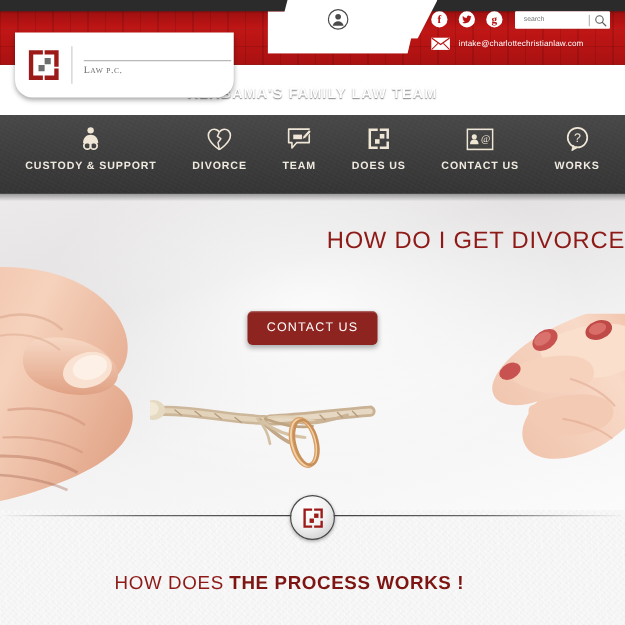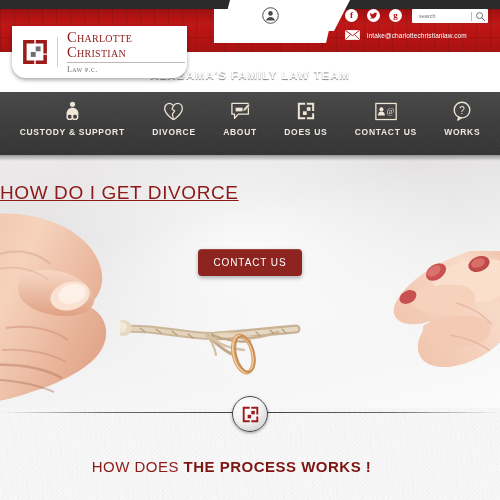--- a/index.html
+++ b/index.html
@@ -73,22 +73,22 @@
   .navitem{display:flex;flex-direction:column;align-items:center;justify-content:flex-start;padding-top:8px;cursor:pointer;}
   .navicon{height:22px;display:flex;align-items:center;justify-content:center;margin-bottom:5px;}
   .navlabel{font-size:8.5px;font-weight:bold;color:#efe9df;letter-spacing:.7px;white-space:nowrap;font-family:"Liberation Sans",sans-serif;}
   .navshadow{position:absolute;left:0;top:155px;width:500px;height:6px;z-index:5;
      background:linear-gradient(180deg,rgba(0,0,0,.35),rgba(0,0,0,0));}
 
   
   .hero{position:absolute;left:0;top:155px;width:500px;height:253px;overflow:hidden;z-index:1;
      background:linear-gradient(165deg,#eceaea 0%,#e3e1e1 30%,#f4f3f3 62%,#fbfbfb 100%);}
   .hero-vig{position:absolute;inset:0;background:radial-gradient(ellipse at 50% 38%, rgba(255,255,255,.85) 0%, rgba(255,255,255,0) 62%);}
-  .heroline1,.heroline2{position:absolute;width:500px;text-align:left;color:#8d1a17;
-     font-size:19px;letter-spacing:.6px;font-family:"Liberation Sans",sans-serif;font-weight:normal;text-decoration:underline;}
+  .heroline1,.heroline2{position:absolute;width:500px;text-align:right;color:#8d1a17;
+     font-size:19px;letter-spacing:.6px;font-family:"Liberation Sans",sans-serif;font-weight:normal;}
   .heroline1{top:27px;}
   .heroline2{top:53px;}
   .cta{position:absolute;left:198px;top:94px;width:104px;height:27px;background:#8d2420;
      border-radius:4px;display:flex;align-items:center;justify-content:center;cursor:pointer;
      box-shadow:0 2px 4px rgba(0,0,0,.3), inset 0 1px 0 rgba(255,255,255,.15);}
   .cta span{color:#fff;font-size:10px;letter-spacing:.9px;font-family:"Liberation Sans",sans-serif;}
 
   .handL{position:absolute;left:-8px;top:55px;width:150px;height:200px;}
   .handR{position:absolute;right:-6px;top:96px;width:168px;height:160px;}
   .ropewrap{position:absolute;left:120px;top:150px;width:270px;height:70px;}
@@ -165,21 +165,20 @@
     <svg class="logomark" viewBox="0 0 40 40">
       <rect x="1" y="1" width="38" height="38" fill="#ffffff"></rect>
       <path d="M3 3 H19 V8 H8 V32 H19 V37 H3 Z" fill="#9c1b18"></path>
       <path d="M21 3 H37 V22 H32 V8 H21 Z" fill="#9c1b18"></path>
       <path d="M21 12 H28 V19 H21 Z" fill="#6e6e6e"></path>
       <path d="M14 20 H21 V27 H14 Z" fill="#6e6e6e"></path>
       <path d="M23 24 H37 V37 H21 V32 H32 V24 Z" fill="#9c1b18"></path>
     </svg>
     <div class="logodiv"></div>
     <div class="logotext">
-      <div class="logo-l1">Charlotte Christian</div>
       <div class="logo-rule"></div>
       <div class="logo-l2">Law p.c.</div>
     </div>
   </div>
 
   <div class="tagline">
     <span>ALABAMA'S FAMILY LAW  TEAM</span>
   </div>
 
   <div class="nav">
@@ -211,21 +210,21 @@
       </div>
 
       <div class="navitem">
         <div class="navicon">
           <svg width="21" height="20" viewBox="0 0 24 22">
             <path d="M2.2 2.2 H21 V14.6 H9.5 L5.2 19.4 L5.2 14.6 H2.2 Z" fill="none" stroke="#efe6d6" stroke-width="1.5" stroke-linejoin="round"></path>
             <rect x="6.4" y="7.2" width="8" height="4.2" fill="#efe6d6"></rect>
             <path d="M15.4 8.8 L20.8 2.8 L22.8 4.6 L17.4 10.6 L14.6 11.6 Z" fill="#efe6d6" stroke="#3e3e3e" stroke-width="0.7"></path>
           </svg>
         </div>
-        <div class="navlabel">ABOUT</div>
+        <div class="navlabel">TEAM</div>
       </div>
 
       <div class="navitem">
         <div class="navicon">
           <svg width="20" height="20" viewBox="0 0 24 24">
             <path d="M2.2 2.2 H11 V4.6 H4.6 V19.4 H11 V21.8 H2.2 Z" fill="#efe6d6"></path>
             <path d="M13 2.2 H21.8 V12 H19.4 V4.6 H13 Z" fill="#efe6d6"></path>
             <rect x="13" y="7.4" width="4.4" height="4.4" fill="#efe6d6"></rect>
             <rect x="8.4" y="12.4" width="4.4" height="4.4" fill="#efe6d6"></rect>
             <path d="M15 14.6 H21.8 V21.8 H13 V19.4 H19.4 V14.6 Z" fill="#efe6d6"></path>

